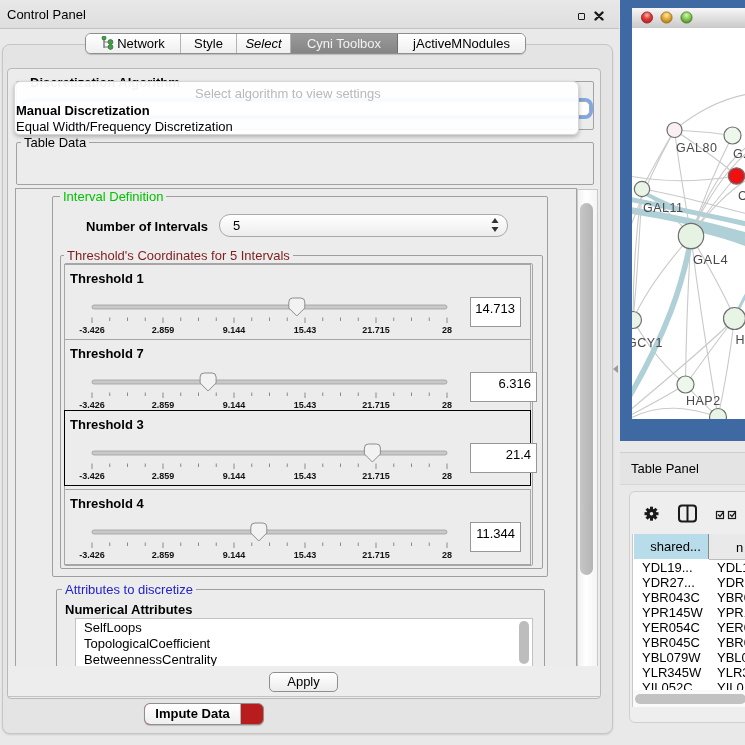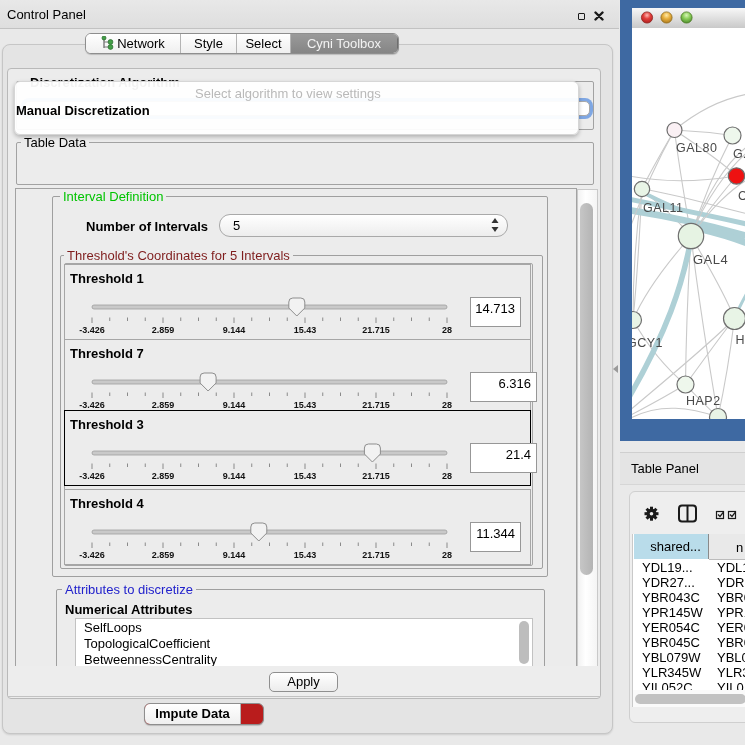--- a/index.html
+++ b/index.html
@@ -30,22 +30,23 @@
     <div style="width:94px;background:linear-gradient(#ffffff,#efefef);border-right:1px solid #b4b4b4;white-space:nowrap;">
       <svg width="13" height="14" viewBox="0 0 13 14" style="vertical-align:-2px;margin-right:3px;">
         <line x1="3" y1="2" x2="3" y2="12" stroke="#7a7a7a" stroke-width="1.4"></line>
         <line x1="3" y1="6" x2="9" y2="6" stroke="#7a7a7a" stroke-width="1.2"></line>
         <line x1="3" y1="11" x2="9" y2="11" stroke="#7a7a7a" stroke-width="1.2"></line>
         <circle cx="3" cy="2" r="2" fill="#43a047" stroke="#2d7031" stroke-width="0.8"></circle>
         <circle cx="9.5" cy="6" r="2.4" fill="#43a047" stroke="#2d7031" stroke-width="0.8"></circle>
         <circle cx="9.5" cy="11" r="2.4" fill="#43a047" stroke="#2d7031" stroke-width="0.8"></circle>
       </svg>Network</div>
     <div style="width:55px;background:linear-gradient(#ffffff,#efefef);border-right:1px solid #b4b4b4;">Style</div>
-    <div style="width:53px;background:linear-gradient(#ffffff,#efefef);border-right:1px solid #b4b4b4;">Select</div>
+    <div style="width:53px;background:linear-gradient(#ffffff,#efefef);border-right:1px solid #b4b4b4;font-style:italic;">Select</div>
     <div style="width:106px;background:linear-gradient(#9a9a9a,#858585);border-right:1px solid #6f6f6f;color:#f3f3f3;">Cyni Toolbox</div>
+    <div style="width:127px;background:linear-gradient(#ffffff,#efefef);">jActiveMNodules</div>
   </div>
 
   <div class="abs" id="viewport" style="left:15px;top:188px;width:560px;height:477px;border:1px solid #a2a2a2;background:#ececec;overflow:hidden;">
 
     <div class="gb" style="left:36px;top:7px;width:494px;height:379px;border-color:#9f9f9f;"></div>
     <div class="gbt" style="left:44px;top:1px;color:#00c400;">Interval Definition</div>
     <div class="abs" style="left:70px;top:30px;font-weight:bold;">Number of Intervals</div>
 
     <div class="abs" style="left:203px;top:25px;width:287px;height:21px;background:linear-gradient(#ffffff,#ededed);border:1px solid #a9a9a9;border-radius:11px;">
       <div style="position:absolute;left:13px;top:3px;">5</div>
@@ -228,20 +229,21 @@
   <div class="abs" style="left:30px;top:75px;font-weight:bold;">Discretization Algorithm</div>
   <div class="gb" style="left:16px;top:81px;width:576px;height:47px;border-color:#a2a2a2;"></div>
   <div class="abs" style="left:24px;top:101px;width:564px;height:13px;background:#fff;border:1px solid #a9a9a9;border-radius:5px;box-shadow:0 0 0 3px rgba(100,150,225,0.8);"></div>
 
   <div class="gb" style="left:16px;top:142px;width:576px;height:41px;"></div>
   <div class="gbt" style="left:21px;top:136px;background:#ececec;">Table Data</div>
 
   <div class="abs" style="left:14px;top:81px;width:563px;height:52px;background:rgba(255,255,255,0.95);border:1px solid #d6d6d6;border-radius:6px;box-shadow:0 2px 4px rgba(0,0,0,0.25);"></div>
   <div class="abs" style="left:195px;top:86px;color:#b9b9b9;">Select algorithm to view settings</div>
   <div class="abs" style="left:16px;top:103px;font-weight:bold;">Manual Discretization</div>
+  <div class="abs" style="left:16px;top:119px;">Equal Width/Frequency Discretization</div>
 
   <div class="abs" style="left:613px;top:365px;width:0;height:0;border-top:4px solid transparent;border-bottom:4px solid transparent;border-right:5px solid #9a9a9a;"></div>
 
   <div class="abs" style="left:620px;top:0;width:125px;height:441px;background:#3e69a2;"></div>
   <div class="abs" style="left:632px;top:8px;width:113px;height:20px;background:linear-gradient(#f7f7f7,#c9c9c9);border-bottom:1px solid #8e8e8e;"></div>
   <svg class="abs" style="left:632px;top:8px;" width="113" height="20">
     <defs>
       <radialGradient id="rg" cx="0.5" cy="0.3" r="0.7">
         <stop offset="0" stop-color="#ffb9b4"></stop>
           <stop offset="0.45" stop-color="#e2403c"></stop>

